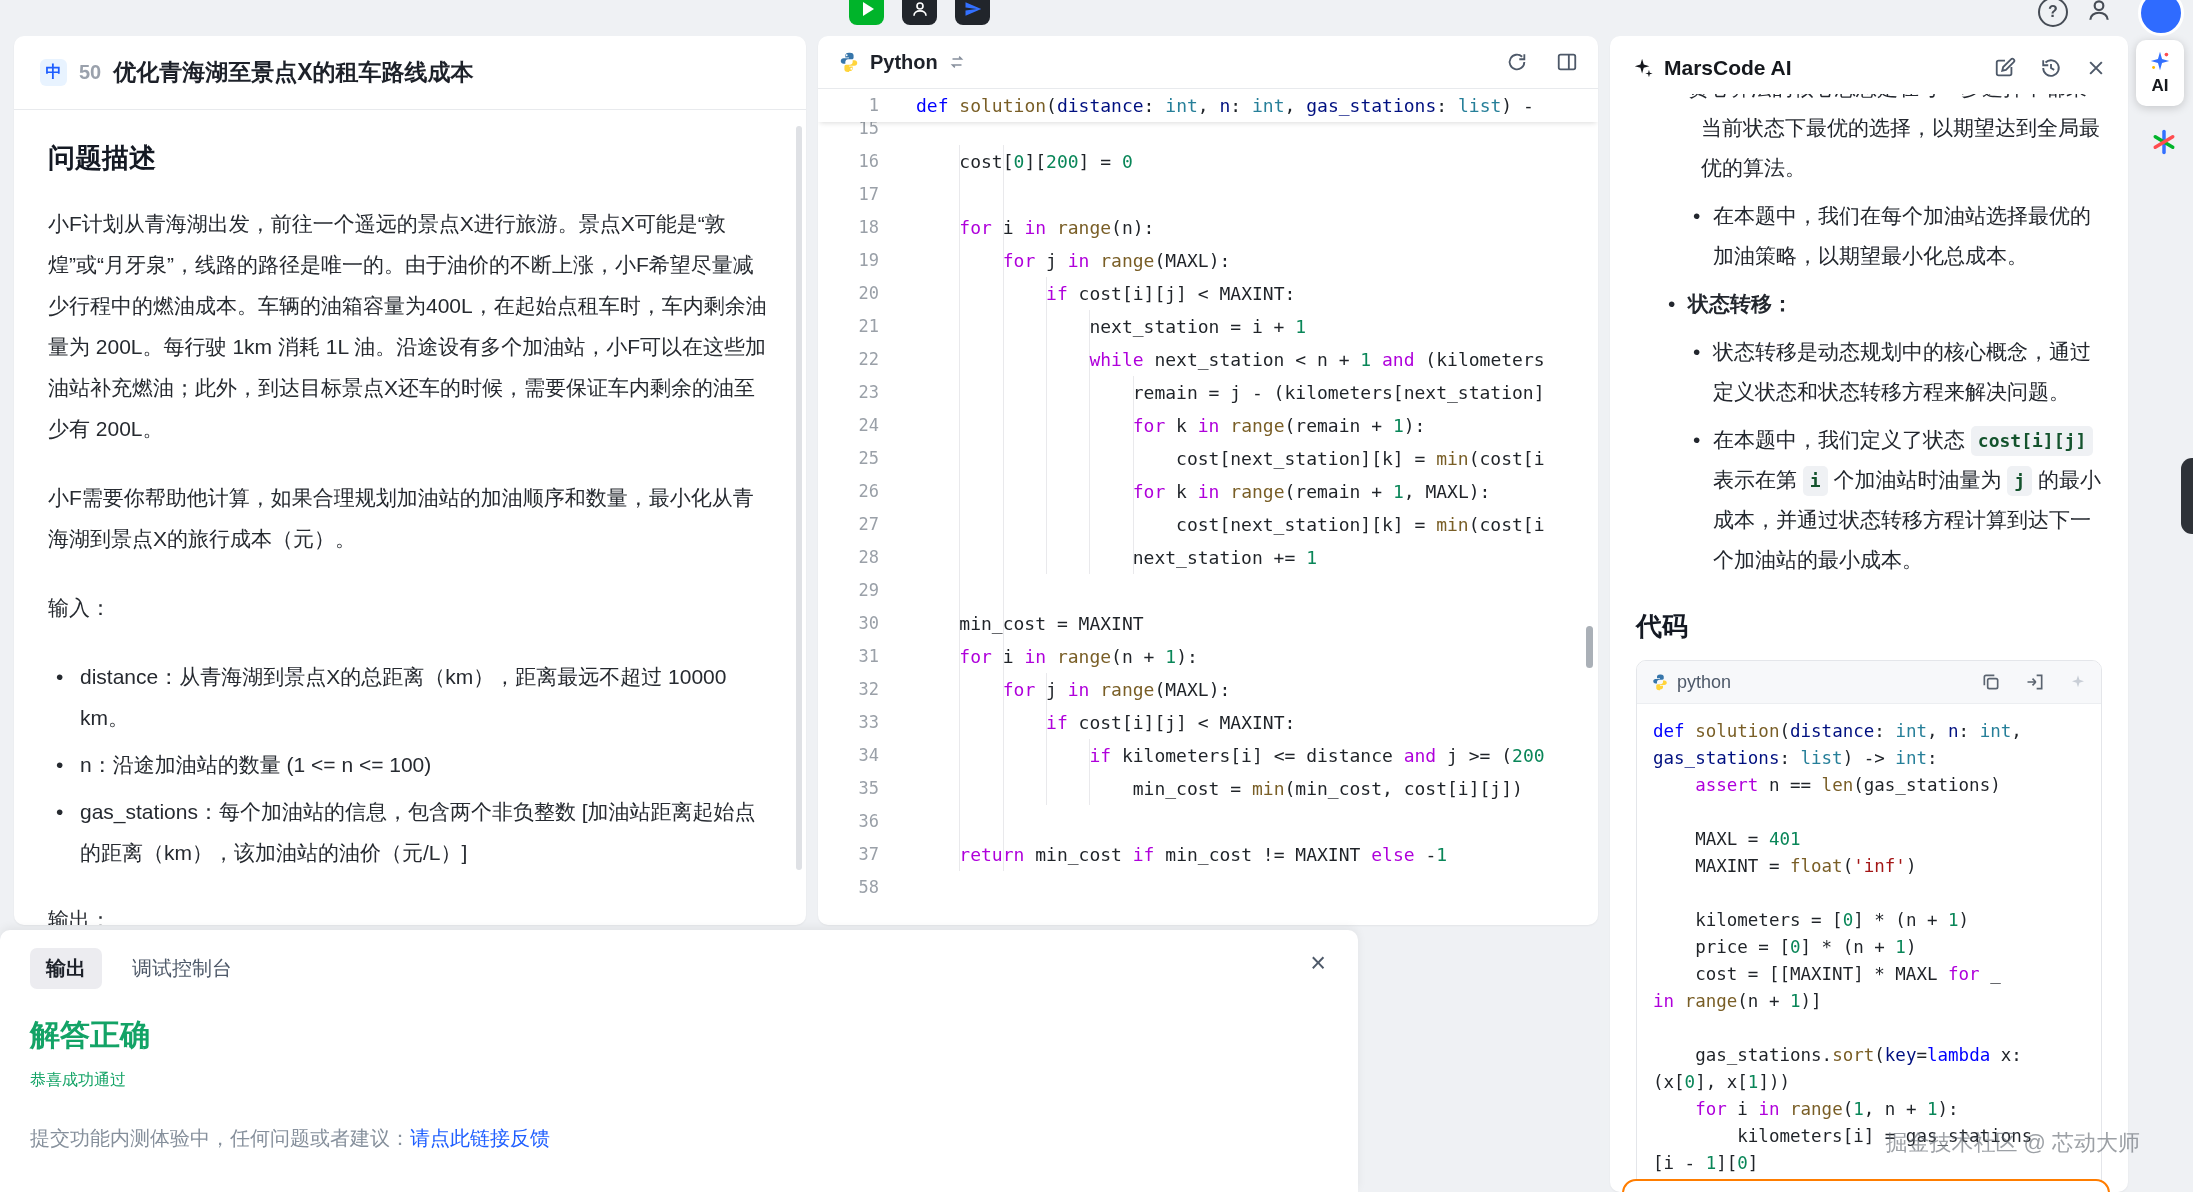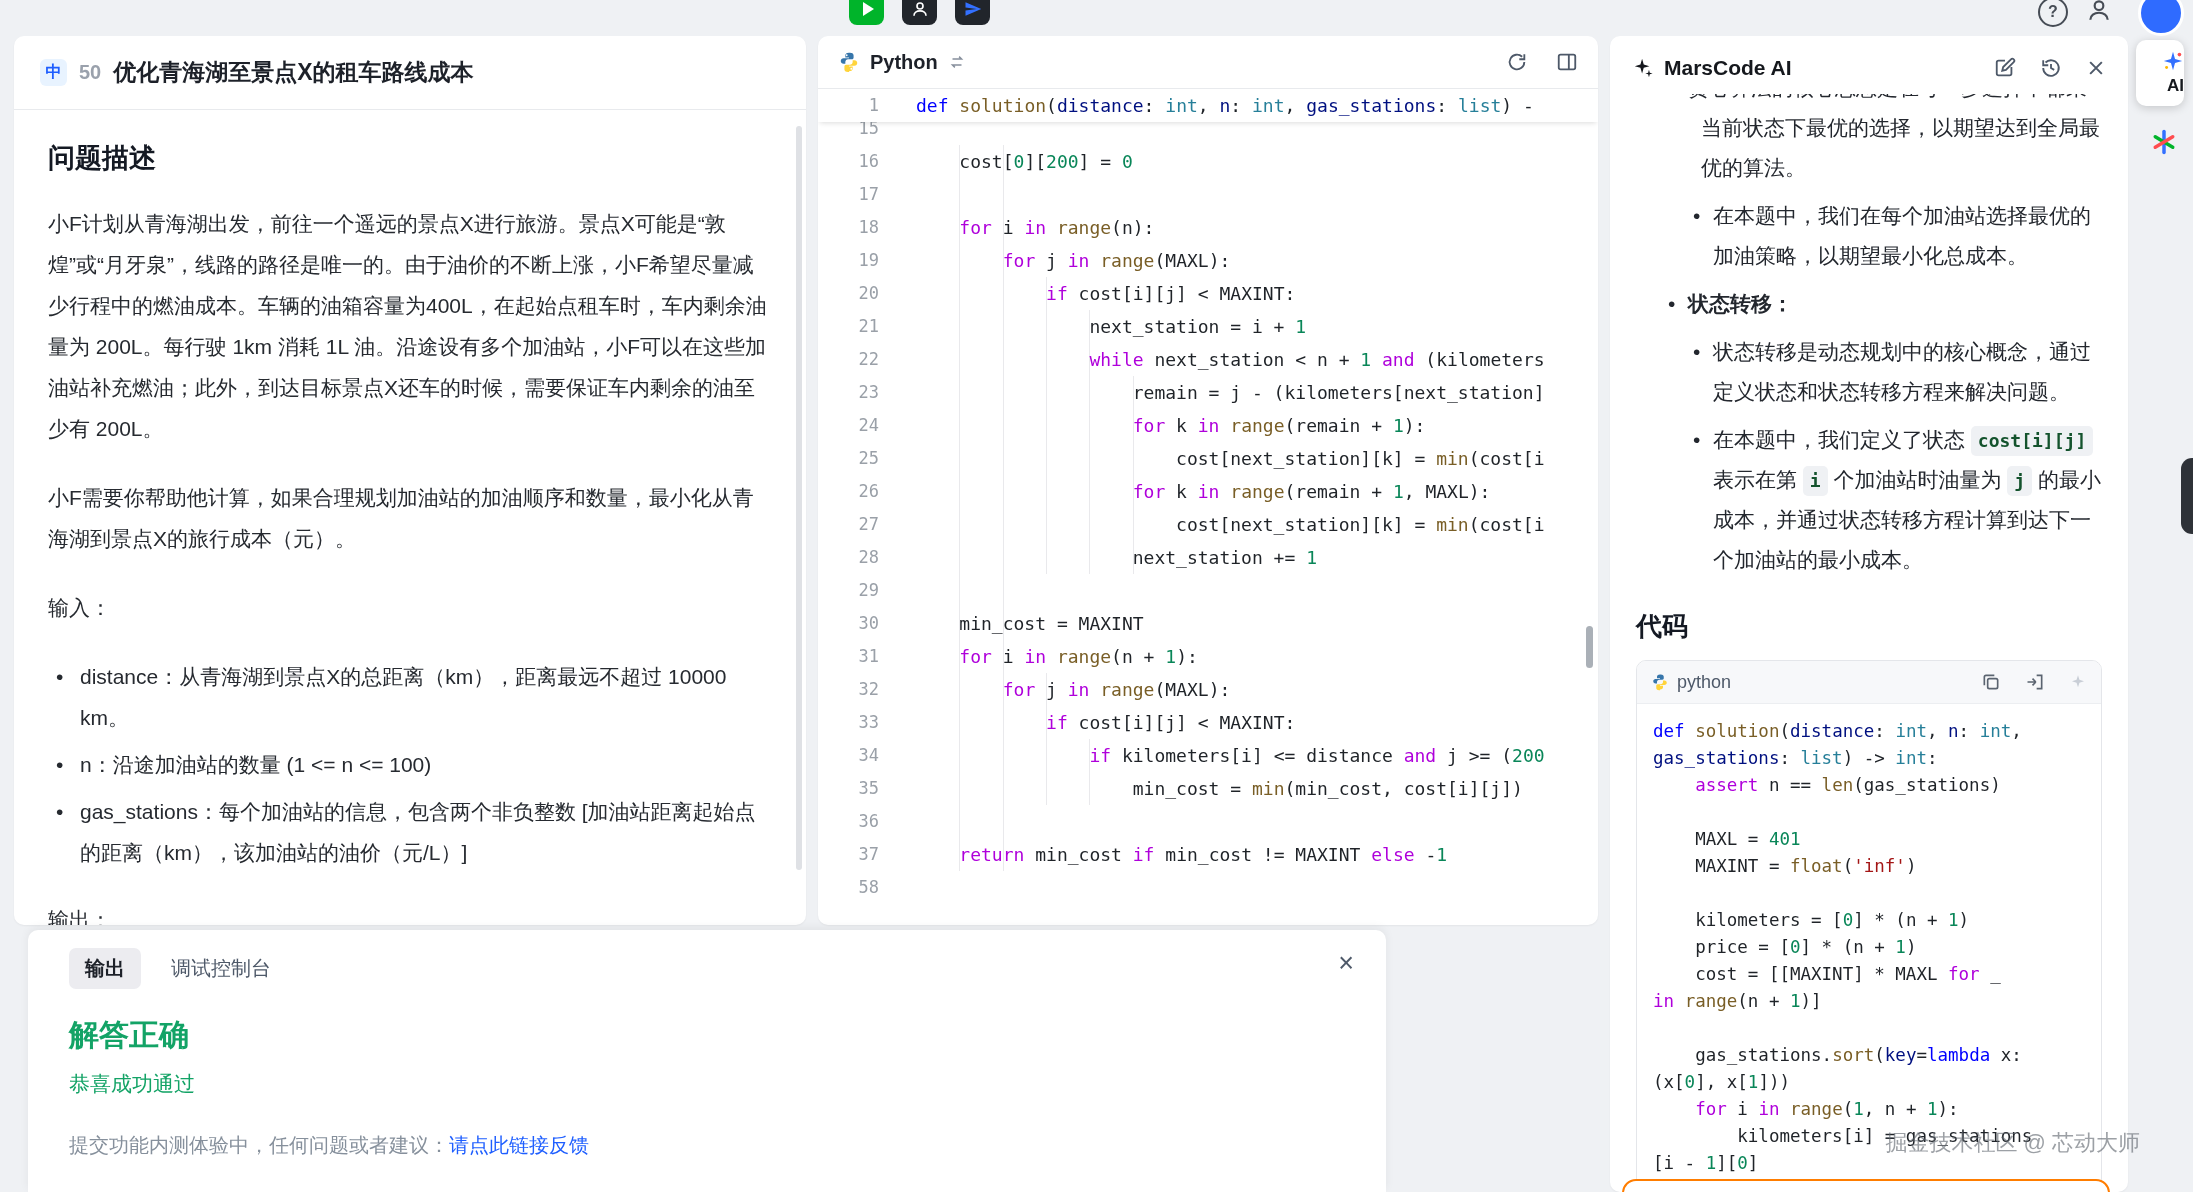--- a/index.html
+++ b/index.html
@@ -14,21 +14,21 @@
   #btn-invite{left:902px;background:#21252b;}
   #btn-submit{left:955px;background:#21252b;}
   .tri{width:0;height:0;border-left:11px solid #fff;border-top:7px solid transparent;border-bottom:7px solid transparent;margin-left:3px;}
   #help-icon{position:absolute;left:2038px;top:-3px;width:26px;height:26px;border:2px solid #464c55;border-radius:50%;
              display:flex;align-items:center;justify-content:center;font-size:16px;font-weight:700;color:#464c55;}
   #account-icon{position:absolute;left:2086px;top:-3px;}
   #avatar{position:absolute;left:2138px;top:-10px;width:40px;height:40px;border-radius:50%;background:#2f6bff;border:3px solid #fff;}
 
   
   #ai-badge{position:absolute;left:2136px;top:40px;width:48px;height:66px;background:#fff;border-radius:10px;
-            box-shadow:0 2px 10px rgba(0,0,0,.18);display:flex;flex-direction:column;align-items:flex-end;justify-content:center;gap:4px;}
+            box-shadow:0 2px 10px rgba(0,0,0,.18);display:flex;flex-direction:column;align-items:center;justify-content:center;gap:4px;}
   #ai-badge .lbl{font-size:17px;font-weight:800;color:#15181d;}
   #ext-icon{position:absolute;left:2150px;top:128px;}
   #page-pill{position:absolute;left:2181px;top:458px;width:22px;height:76px;border-radius:11px;background:#2e3238;}
 
   
   #problem-panel{left:14px;top:36px;width:792px;height:889px;overflow:hidden;}
   .p-head{display:flex;align-items:center;gap:12px;padding:21px 26px;border-bottom:1px solid #e8eaed;}
   .diff-badge{width:27px;height:27px;background:#e8f3ff;color:#1e5eff;border-radius:6px;font-size:16px;font-weight:700;
               display:flex;align-items:center;justify-content:center;}
   .p-num{font-size:20px;color:#9aa1ac;font-weight:600;}
@@ -79,27 +79,27 @@
   .codeblock{border:1px solid #e4e6ea;border-radius:10px;overflow:hidden;background:#fff;}
   .cb-head{height:42px;background:#f7f8fa;border-bottom:1px solid #eceef1;display:flex;align-items:center;gap:8px;padding:0 14px;}
   .cb-lang{font-size:18px;color:#4e5969;}
   .cb-ic{color:#5b6470;margin-left:16px;}
   .cb-body{padding:14px 16px;}
   .acl{margin:0;font:17.5px/27px "DejaVu Sans Mono",monospace;white-space:pre;color:#1f2328;}
   #ai-input{position:absolute;left:12px;top:1143px;width:484px;height:58px;border:2px solid #ff7d00;border-radius:14px;background:#fff;}
 
   
   #console-panel{left:0;top:930px;width:1358px;height:262px;border-radius:10px 10px 0 0;
-                 box-shadow:0 -3px 10px rgba(0,0,0,.06);padding:18px 36px 0 41px;box-sizing:border-box;margin-left:28px;}
+                 box-shadow:0 -3px 10px rgba(0,0,0,.06);padding:18px 36px 0 30px;box-sizing:border-box;}
   .c-tabs{display:flex;align-items:center;gap:30px;}
   .c-tab-active{background:#ececf0;border-radius:7px;padding:7px 16px;font-size:20px;font-weight:700;color:#1d2129;}
   .c-tab{font-size:20px;color:#4e5969;}
   #console-close{position:absolute;right:32px;top:20px;font-size:27px;color:#4e5969;line-height:1;}
   .result-title{margin-top:26px;font-size:30px;font-weight:800;color:#13a366;}
-  .result-sub{margin-top:14px;font-size:21px;color:#13a366;}
+  .result-sub{margin-top:14px;font-size:16px;color:#13a366;}
   .feedback{margin-top:34px;font-size:20px;color:#86909c;}
   .feedback a{color:#1e5eff;text-decoration:none;}
 
   #watermark{position:absolute;right:53px;top:1128px;font-size:22px;color:rgba(96,101,110,.62);font-weight:500;z-index:50;}
 </style>
 </head>
 <body>
 
 <div>
   <div id="btn-run" class="tb-btn">

